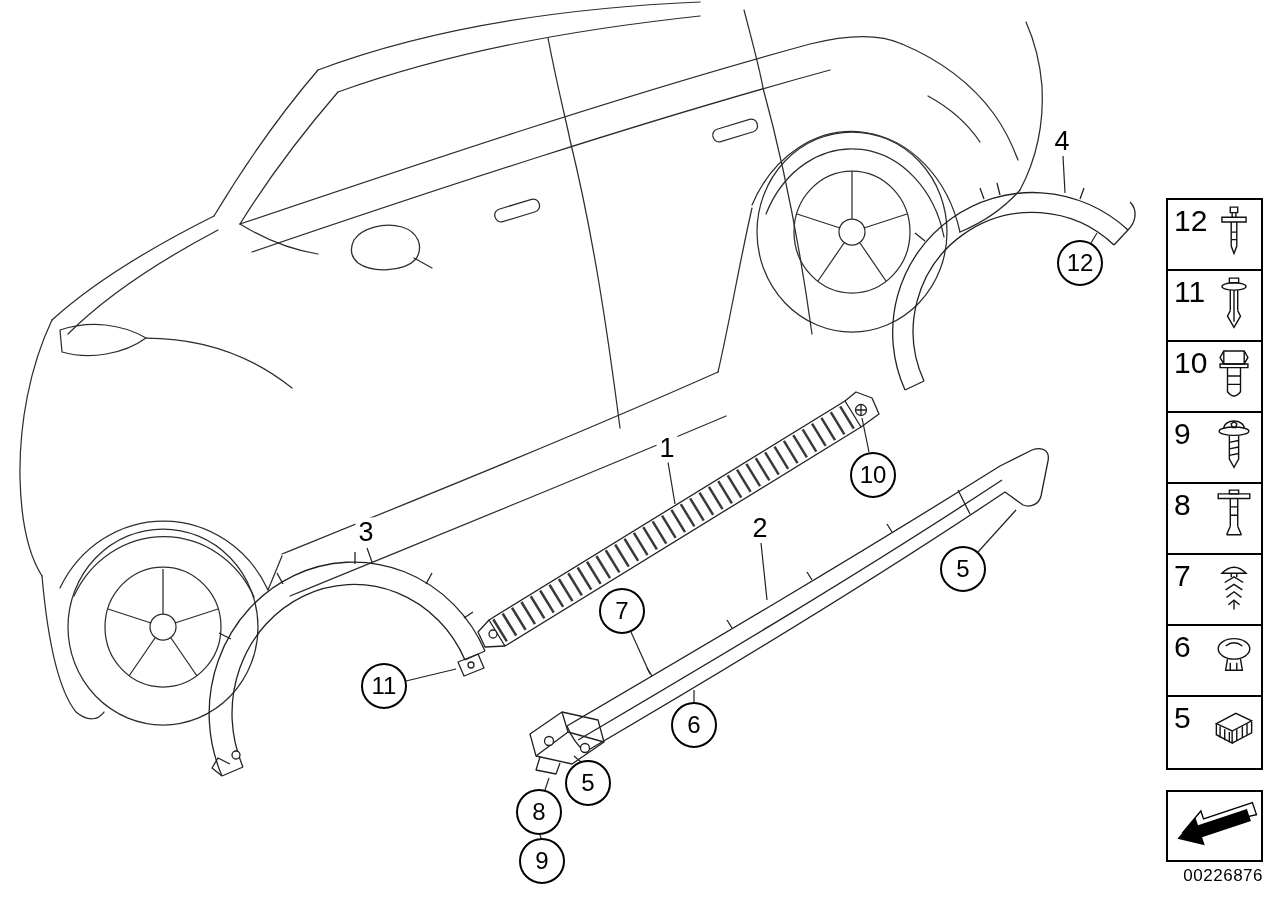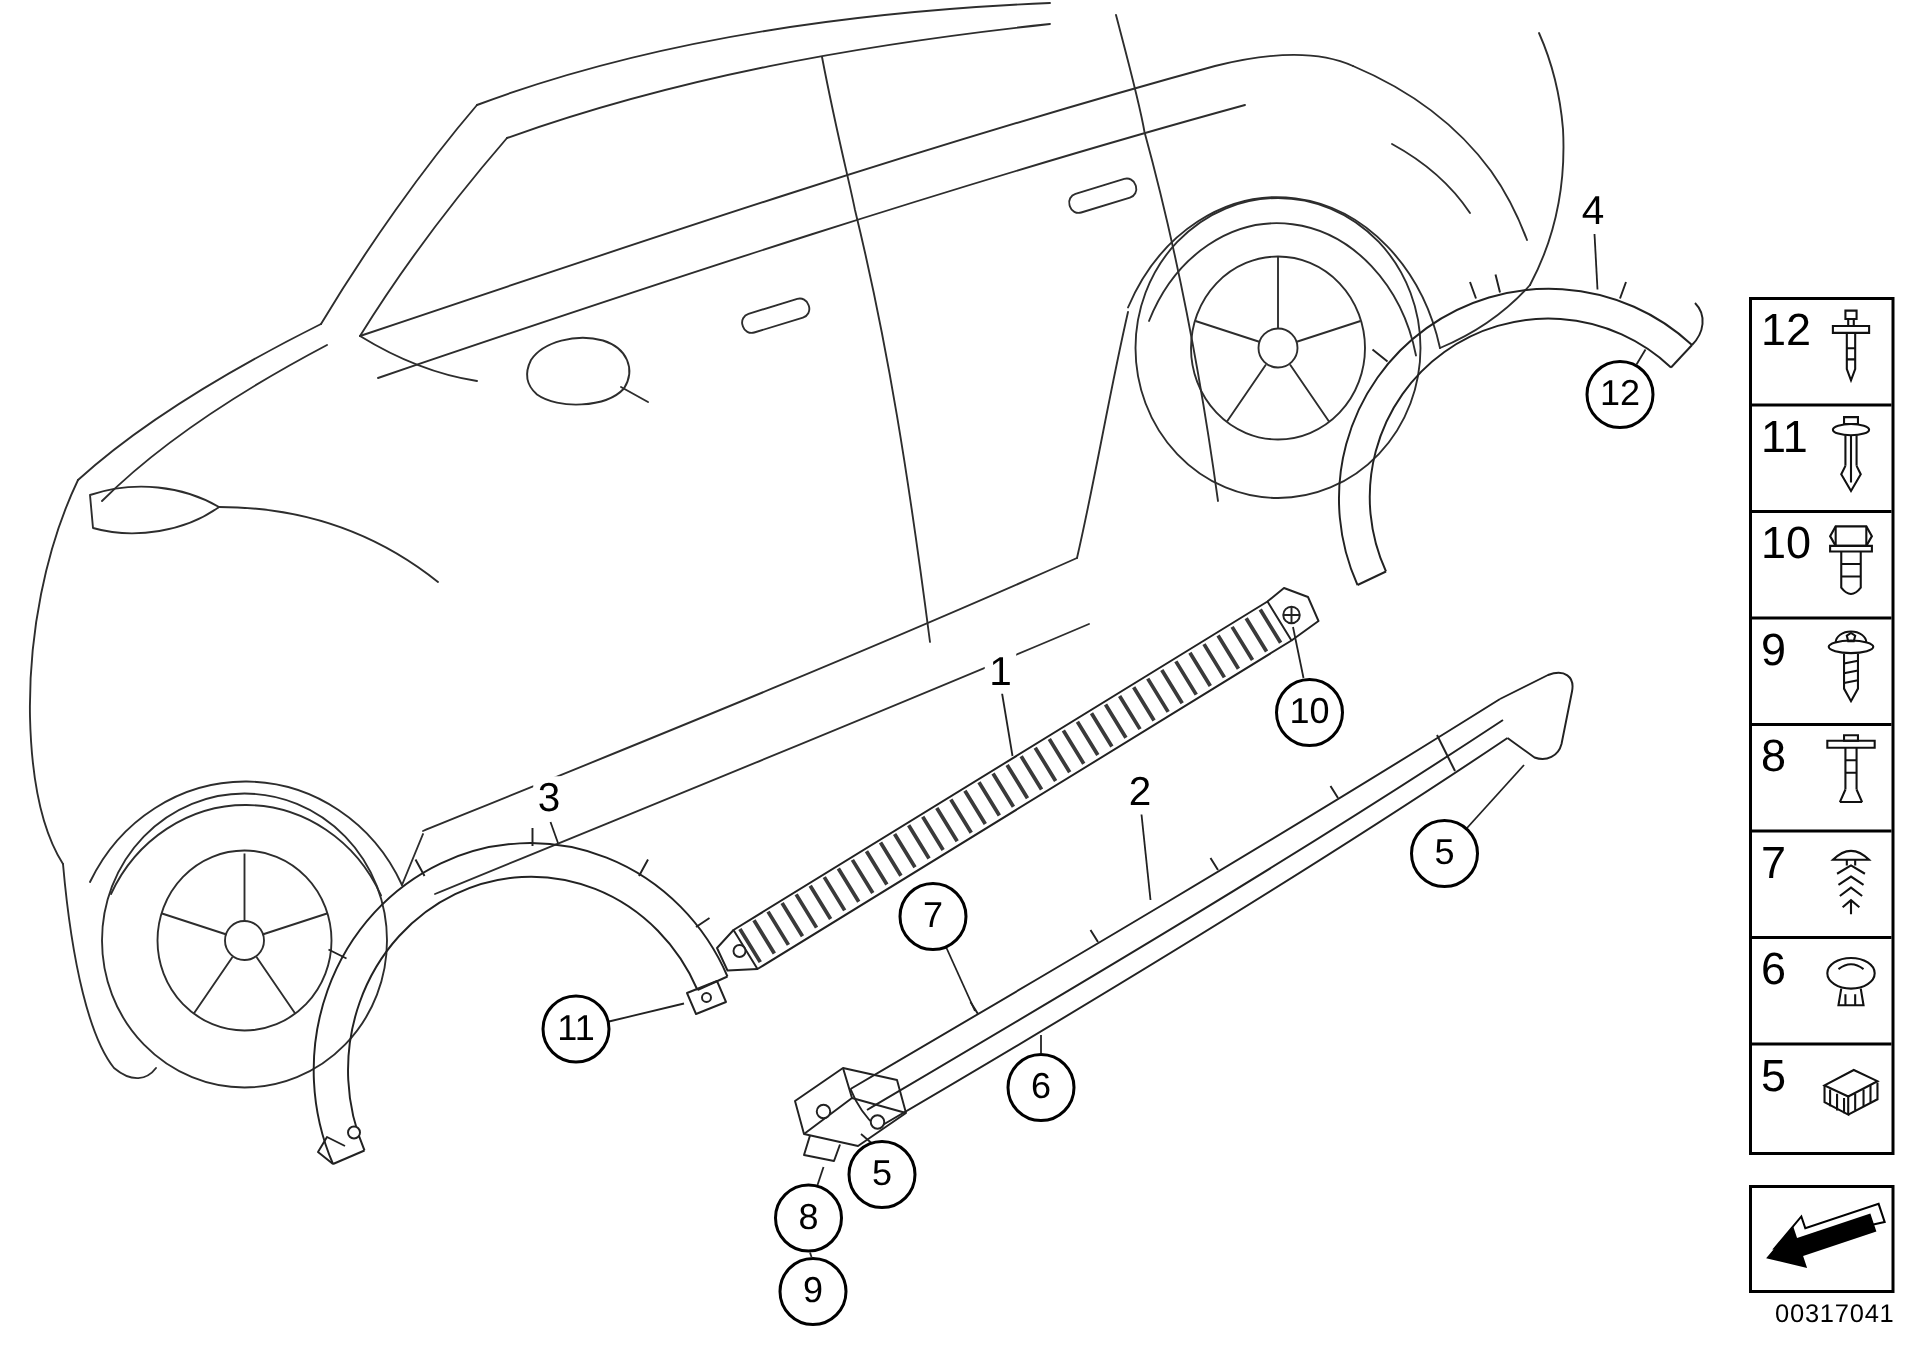--- a/index.html
+++ b/index.html
@@ -293,15 +293,15 @@
     </div>
   </aside>
 
   <div class="arrow-box">
     <svg width="88" height="58" viewBox="0 0 96 62">
       <polygon points="13,38 32.6,14.6 35.5,23.2 88.8,5.4 93.2,18.6 39.9,30.4 42.8,39" fill="#fff" stroke="#000" stroke-width="1.5"></polygon>
       <polygon points="7,45 26.6,21.6 29.5,30.2 82.8,12.4 87.2,25.6 33.9,43.4 36.8,52" fill="#000"></polygon>
     </svg>
   </div>
 
-  <div class="doc-number">00317041</div>
+  <div class="doc-number">00226876</div>
 
 </div>
 
 </body></html>

